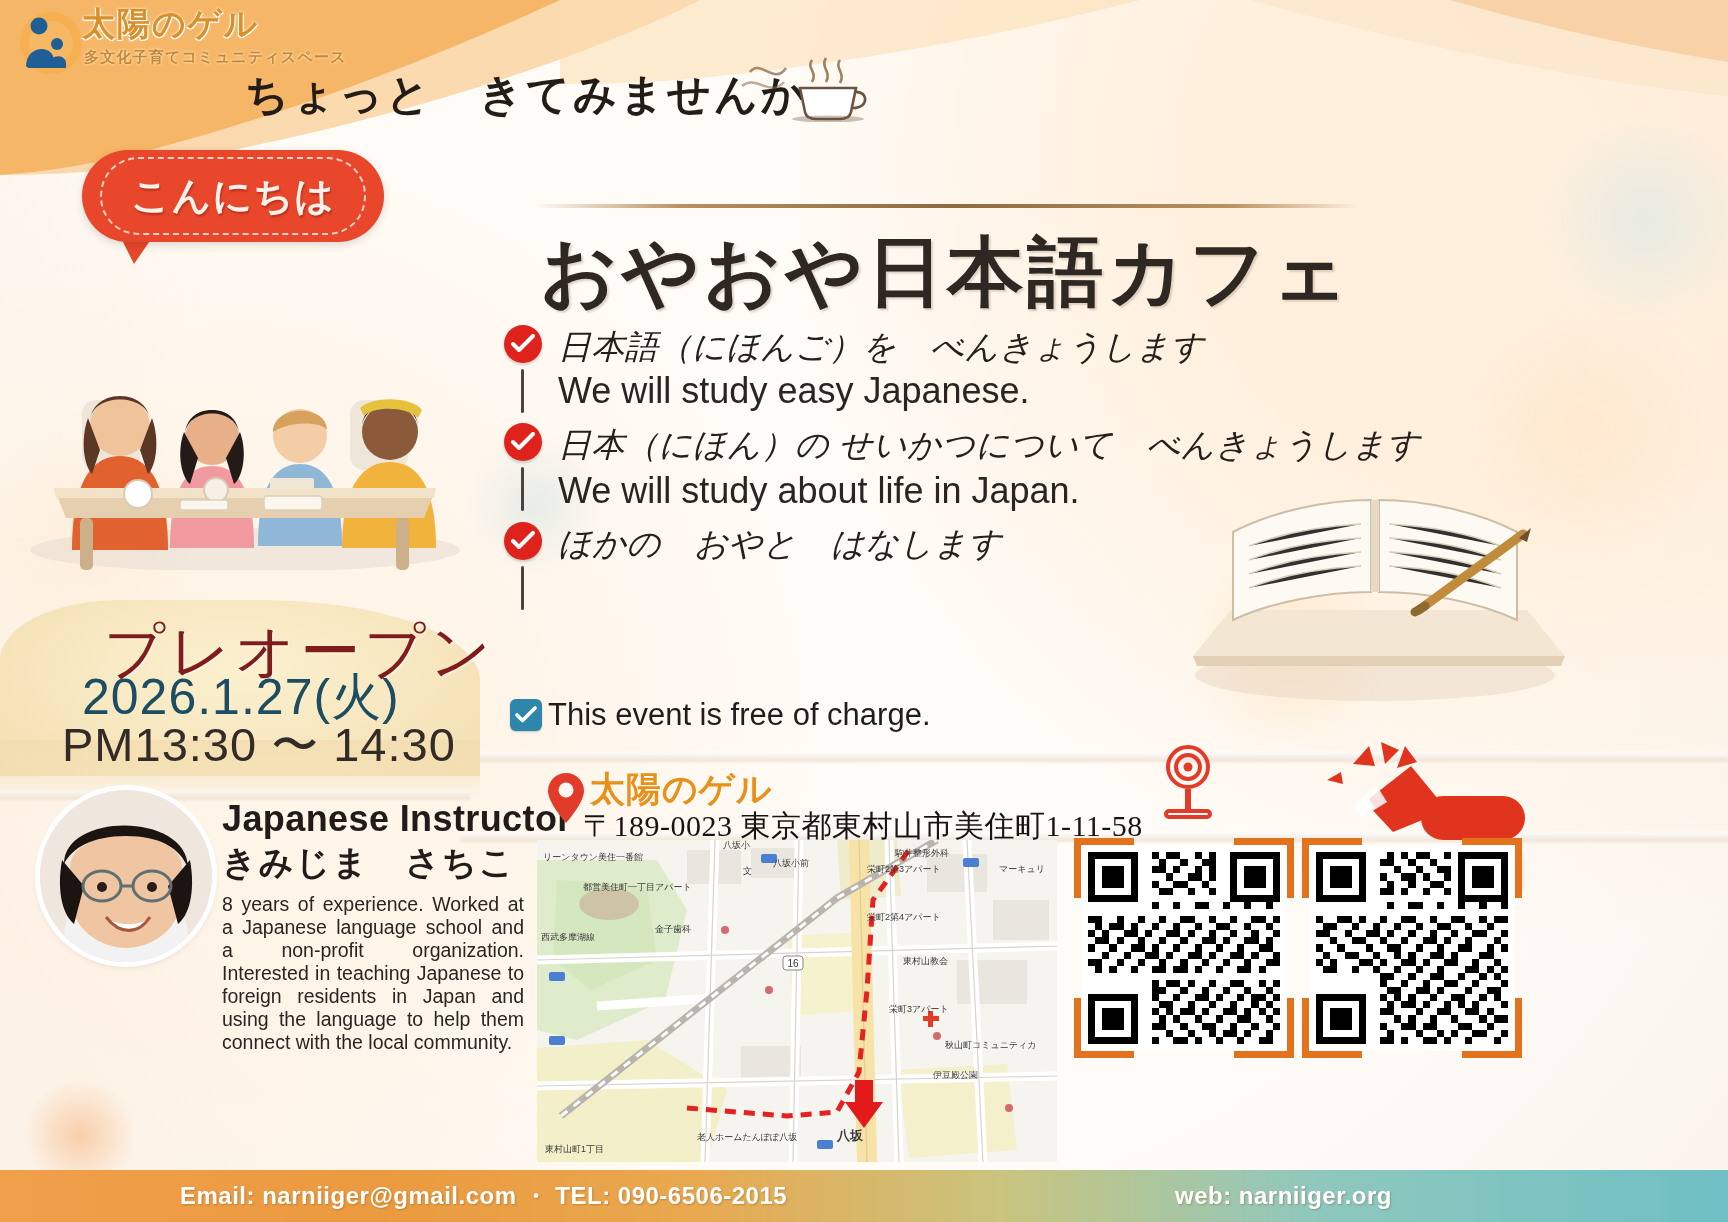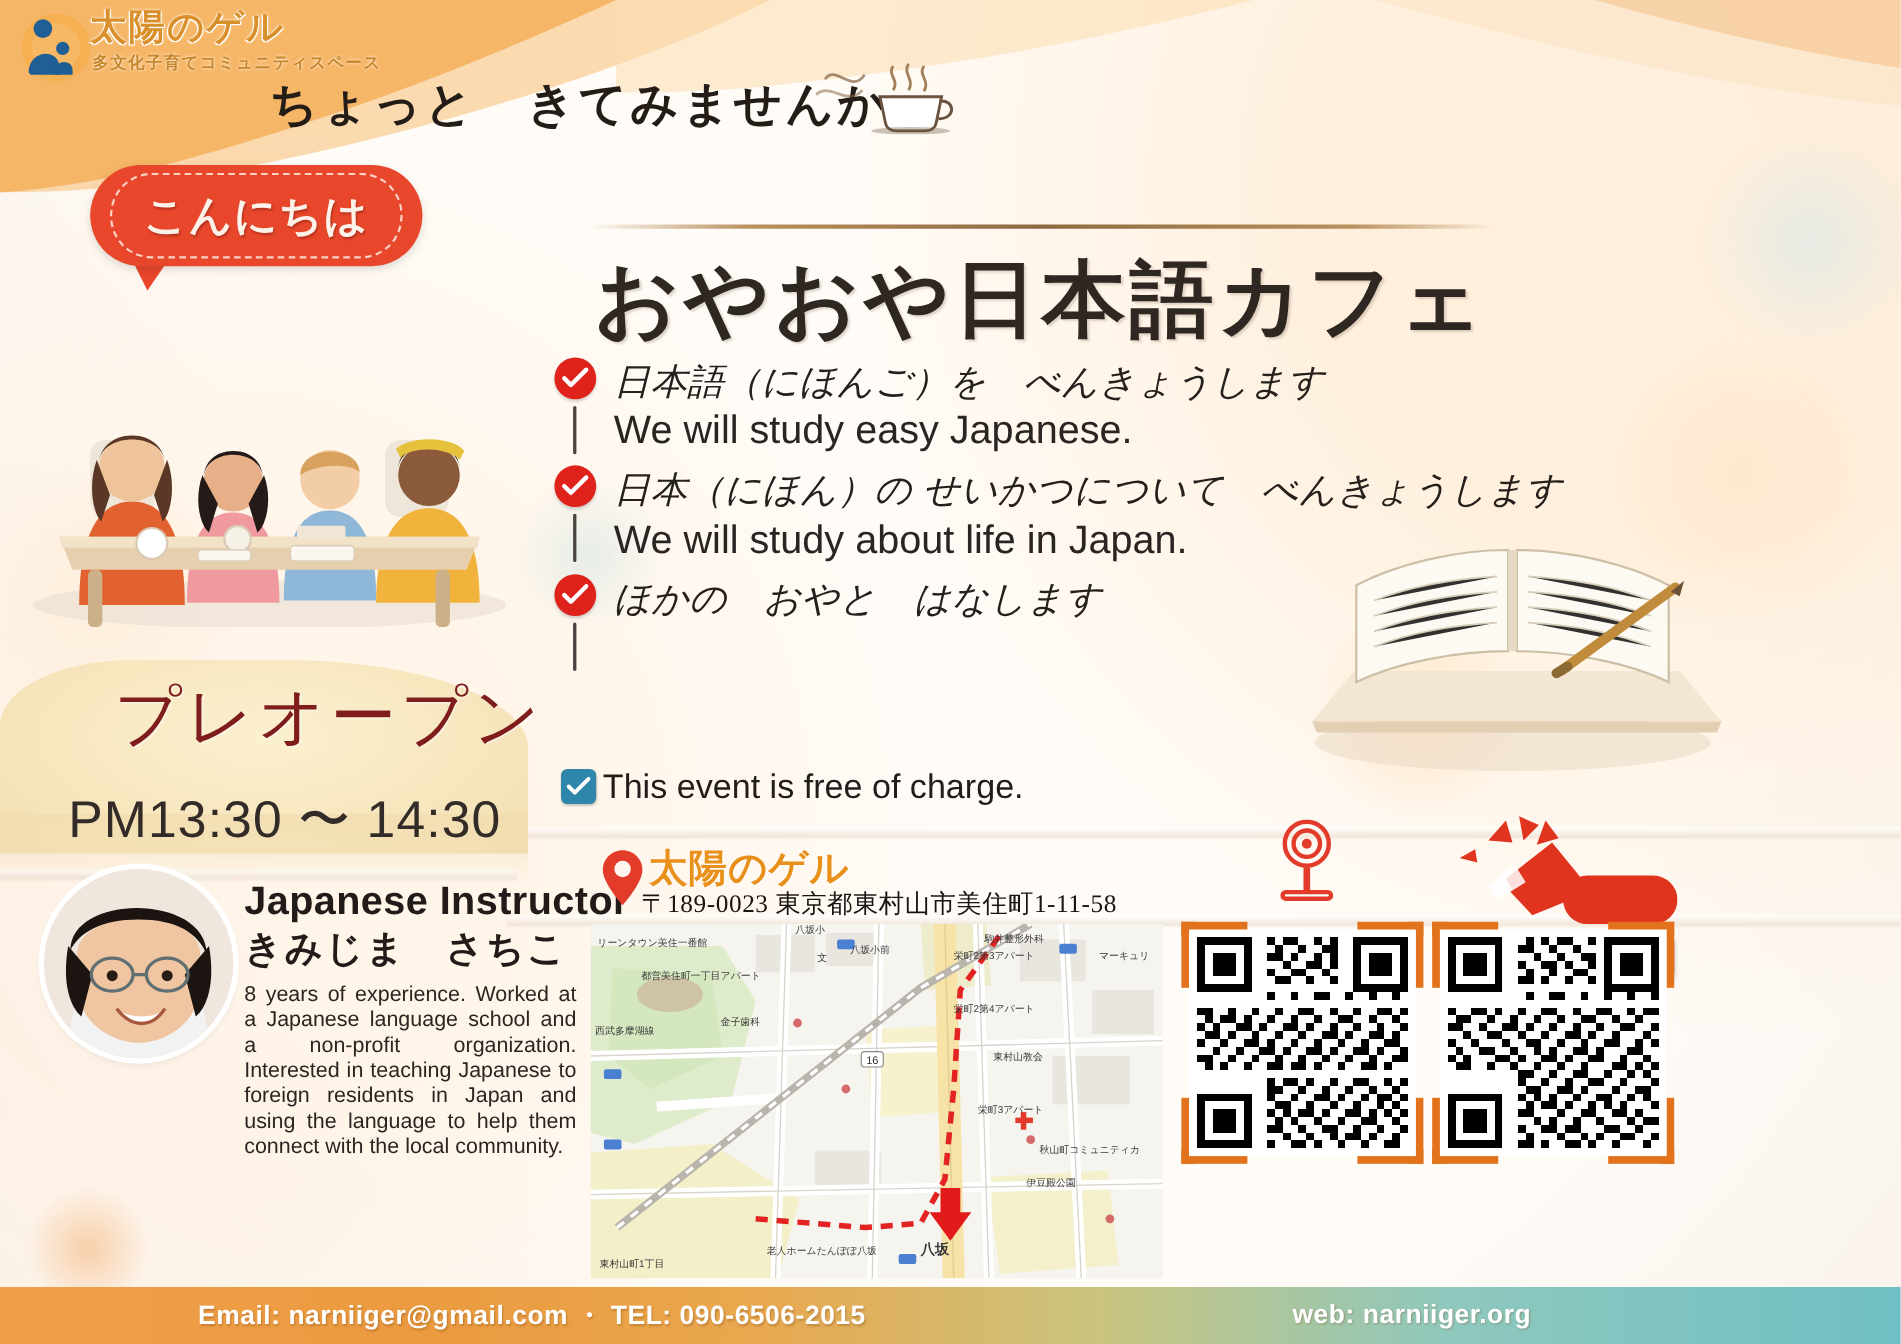--- a/index.html
+++ b/index.html
@@ -197,21 +197,21 @@
   
   #pin { position: absolute; left: 547px; top: 772px; width: 38px; height: 52px; }
   #venue-name {
     position: absolute; left: 590px; top: 766px;
     font-size: 35px; font-weight: 700; color: #e8901a; letter-spacing: 1px;
     text-shadow: 1px 1px 1px rgba(255,255,255,.7);
   }
   #venue-addr {
     position: absolute; left: 583px; top: 806px;
     font-family: "Liberation Serif","DejaVu Serif",serif;
-    font-size: 23px; color: #191411; letter-spacing: .5px;
+    font-size: 30px; color: #191411; letter-spacing: .5px;
   }
   #map {
     position: absolute; left: 537px; top: 840px; width: 520px; height: 322px;
     overflow: hidden; background: #f3efe7;
   }
 
   
   .qr-box { position: absolute; width: 206px; height: 206px; background: #fff; }
   .bracket { position: absolute; }
   .bracket i { position: absolute; background: #e2731c; }
@@ -398,20 +398,21 @@
       <path d="M326 128 C290 114 250 108 214 106"></path>
     </g>
     <path d="M244 150 L348 74" stroke="#c08b3a" stroke-width="9" stroke-linecap="round"></path>
     <path d="M344 78 L356 68 L352 82 Z" fill="#6b5236"></path>
     <path d="M240 152 L250 146" stroke="#8e6a33" stroke-width="9" stroke-linecap="round"></path>
   </svg>
 
   <div id="date-panel"></div>
   <div id="date-panel-fade"></div>
   <div id="pre-open">プレオープン</div>
+  <div id="date-line">2026.1.27(火)</div>
   <div id="time-line">PM13:30 〜 14:30</div>
 
   <div id="avatar">
     <svg viewBox="0 0 172 172" width="172" height="172">
       <rect width="172" height="172" fill="#efe7de"></rect>
       <circle cx="86" cy="148" r="62" fill="#f2f2f2"></circle>
       <path d="M30 78 C30 34 142 34 142 78 L142 104 C142 140 110 158 86 158 C62 158 30 140 30 104 Z" fill="#f0c6a2"></path>
       <path d="M24 74 C24 22 148 22 148 78 C140 58 120 46 86 46 C52 46 32 58 24 74 Z" fill="#1c1410"></path>
       <path d="M22 70 C16 104 24 126 34 134 L44 96 Z" fill="#1c1410"></path>
       <path d="M150 70 C156 104 148 126 138 134 L128 96 Z" fill="#1c1410"></path>

